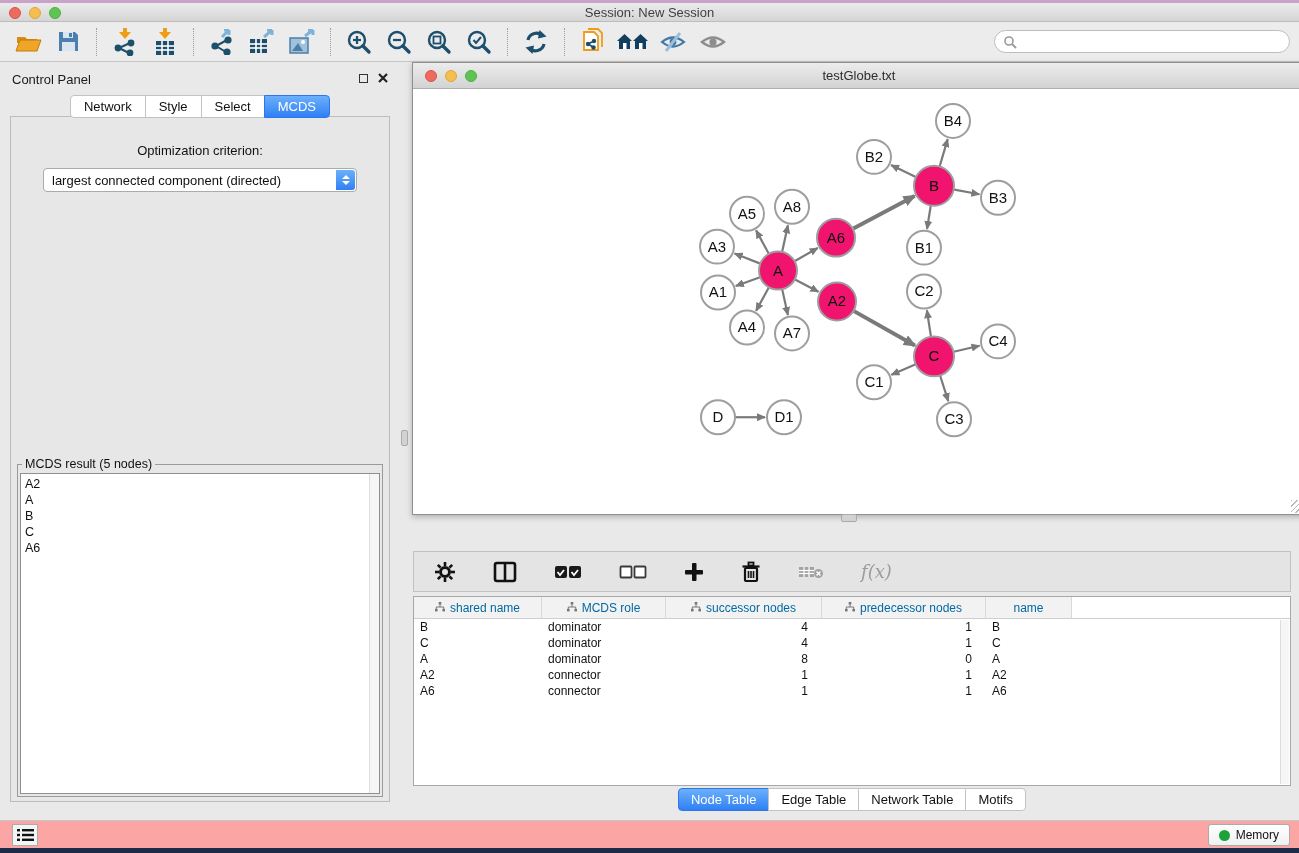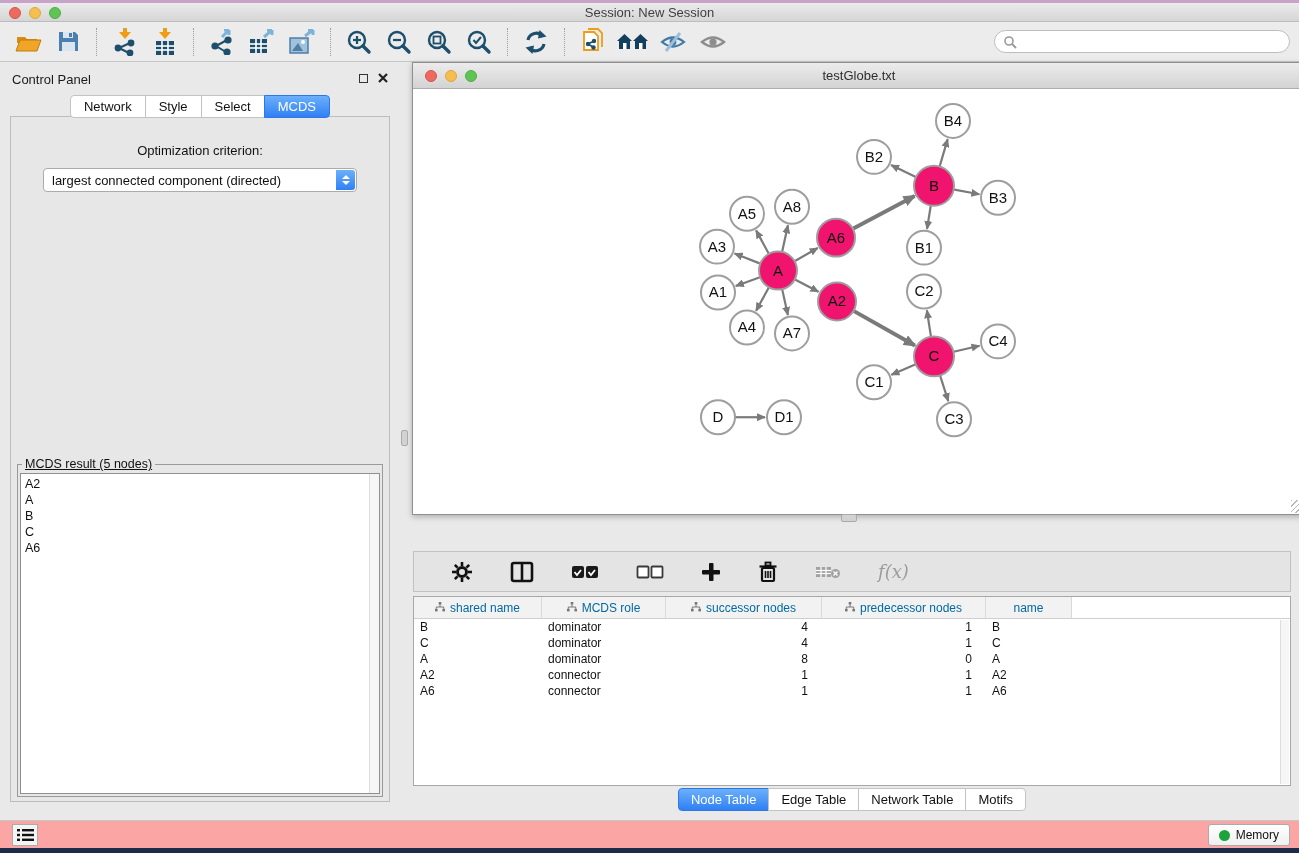--- a/index.html
+++ b/index.html
@@ -48,21 +48,21 @@
   .spinner { position:absolute; right:1px; top:1px; bottom:1px; width:19px; border-radius:0 3px 3px 0;
     background:linear-gradient(#6cb0fb,#2f80f4); display:flex; flex-direction:column; align-items:center; justify-content:center; gap:2px; }
   .spinner i { width:0; height:0; border-left:4px solid transparent; border-right:4px solid transparent; }
   .spinner .up { border-bottom:4px solid #fff; }
   .spinner .dn { border-top:4px solid #fff; }
   .btn-row { display:flex; justify-content:center; gap:14px; margin-top:13px; }
   .mac-btn { background:linear-gradient(#ffffff,#f2f2f2); border:1px solid #b4b4b4; border-radius:4px;
     font-size:13px; padding:3px 14px; color:#111; cursor:default; }
   .mcds-fieldset { position:absolute; left:6px; right:6px; top:340px; bottom:4px; border:1px solid #9a9a9a;
     padding:2px; background:#e7e7e7; }
-  .mcds-fieldset legend { font-size:12.5px; padding:0 3px; margin-left:2px; color:#111;text-decoration:underline; }
+  .mcds-fieldset legend { font-size:12.5px; padding:0 3px; margin-left:2px; color:#111; }
   .mcds-list-wrap { display:flex; height:100%; background:#fff; border:1px solid #8f8f8f; }
   .mcds-list { flex:1; padding:2px 0 0 4px; overflow:hidden; }
   .mcds-item { font-size:12.5px; line-height:16px; color:#111; }
   .mcds-sb { width:10px; background:#f6f6f6; border-left:1px solid #ddd; }
 
   
   .network-window { position:absolute; left:412px; top:62px; width:894px; height:453px;
     border:1px solid #8f8f8f; box-shadow:0 2px 6px rgba(0,0,0,.25); background:#86efac; }
   .nw-titlebar { position:absolute; left:0; top:0; right:0; height:26px;
     background:linear-gradient(#ececec,#d3d3d3); border-bottom:1px solid #aeaeae; }
@@ -75,21 +75,21 @@
   .split-h { position:absolute; left:841px; top:514px; width:16px; height:8px; background:#d2d2d2;
     border:1px solid #aaa; border-radius:2px; z-index:5; }
   .split-v { position:absolute; left:401px; top:430px; width:7px; height:16px; background:#d2d2d2;
     border:1px solid #aaa; border-radius:2px; z-index:5; }
 
   
   .table-panel { position:absolute; left:405px; top:520px; width:894px; height:296px; }
   .tp-header { position:relative; height:26px; }
   .tp-header .panel-title { padding-left:14px; }
   .tp-toolbar { position:absolute; left:8px; right:8px; top:31px; height:41px; background:#e4e4e4;
-    border:1px solid #c2c2c2; display:flex; align-items:center; gap:37px; padding-left:37px; }
+    border:1px solid #c2c2c2; display:flex; align-items:center; gap:37px; padding-left:20px; }
   .tp-tool { display:flex; align-items:center; justify-content:center; cursor:default; }
   .fx { font-family:"DejaVu Serif", serif; font-style:italic; font-size:18px; color:#9b9b9b; }
   .tp-table { position:absolute; left:8px; right:8px; top:76px; height:190px; background:#fff;
     border:1px solid #a8a8a8; overflow:hidden; }
   .thead, .trow { display:grid; grid-template-columns:128px 124px 156px 164px 86px 1fr; }
   .thead { height:22px; }
   .th { background:#f2f2f2; border-right:1px solid #d9d9d9; border-bottom:1px solid #cfcfcf;
     font-size:12px; color:#0369a1; display:flex; align-items:center; justify-content:center; gap:5px; }
   .th.fill { background:#fff; border-right:none; }
   .trow { height:16px; }

